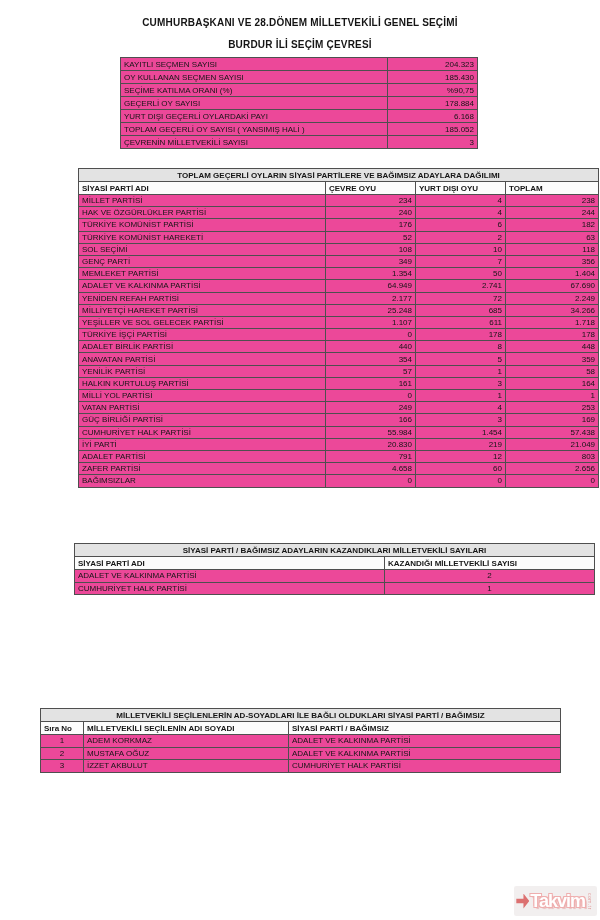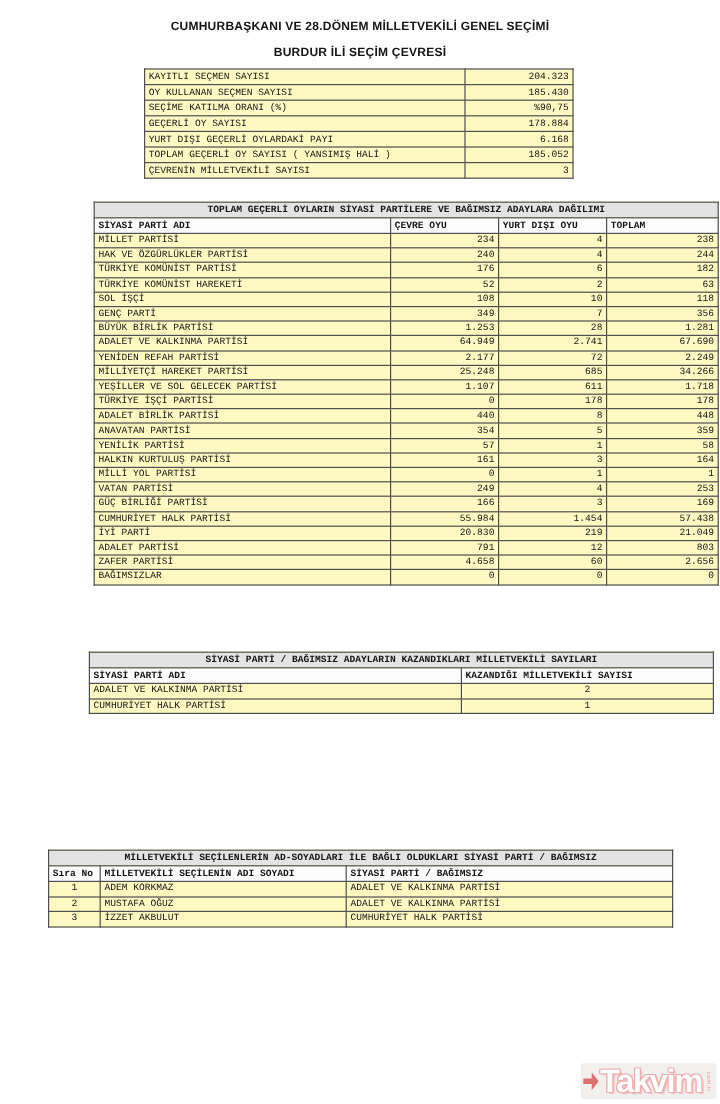--- a/index.html
+++ b/index.html
@@ -14,22 +14,21 @@
   .doc-title {
     position:absolute; top:12px; left:0; width:600px;
     text-align:center; font-weight:bold; font-size:10px;
   }
   .doc-title div { line-height:22px; letter-spacing:0.2px; }
 
   table.tbl {
     position:absolute;
     border-collapse:collapse;
     table-layout:fixed;
-    background:#fef9c3;
-    font-family:Liberation Mono, monospace;
+    background:#ec4899;
   }
   .tbl td, .tbl th {
     border:1px solid #4f4f4f;
     padding:0 3px;
     font-size:8px;
     line-height:9px;
     overflow:hidden;
     white-space:nowrap;
     vertical-align:middle;
     font-weight:normal;
@@ -71,21 +70,21 @@
     opacity:0.8;
   }
   .wm-emblem {
     width:13px; height:15px;
     background:#cf3333;
     clip-path:polygon(0 35%, 55% 35%, 55% 0, 100% 50%, 55% 100%, 55% 65%, 0 65%);
     margin-right:1px;
     opacity:0.85;
   }
   .wm-text {
-    font-size:27px; font-weight:bold; letter-spacing:-1px;
+    font-size:18px; font-weight:bold; letter-spacing:-1px;
     color:#ffffff;
     text-shadow:
       -1px -1px 0 #ec9a9a, 1px -1px 0 #ec9a9a,
       -1px  1px 0 #ec9a9a, 1px  1px 0 #ec9a9a,
        2px  2px 1px #e4b0b0;
   }
   .wm-suffix {
     writing-mode:vertical-rl;
     font-size:5px; color:#d98080;
     margin-left:2px; letter-spacing:0.5px;
@@ -187,40 +186,40 @@
         </tr>
 
         <tr>
           <td class="lbl">TÜRKİYE KOMÜNİST HAREKETİ</td>
           <td class="num">52</td>
           <td class="num">2</td>
           <td class="num">63</td>
         </tr>
 
         <tr>
-          <td class="lbl">SOL İŞÇİ</td>
+          <td class="lbl">SOL SEÇİMİ</td>
           <td class="num">108</td>
           <td class="num">10</td>
           <td class="num">118</td>
         </tr>
 
         <tr>
           <td class="lbl">GENÇ PARTİ</td>
           <td class="num">349</td>
           <td class="num">7</td>
           <td class="num">356</td>
         </tr>
 
-
-        <tr>
-          <td class="lbl">BÜYÜK BİRLİK PARTİSİ</td>
-          <td class="num">1.253</td>
-          <td class="num">28</td>
-          <td class="num">1.281</td>
-        </tr>
+        <tr>
+          <td class="lbl">MEMLEKET PARTİSİ</td>
+          <td class="num">1.354</td>
+          <td class="num">50</td>
+          <td class="num">1.404</td>
+        </tr>
+
 
         <tr>
           <td class="lbl">ADALET VE KALKINMA PARTİSİ</td>
           <td class="num">64.949</td>
           <td class="num">2.741</td>
           <td class="num">67.690</td>
         </tr>
 
         <tr>
           <td class="lbl">YENİDEN REFAH PARTİSİ</td>

